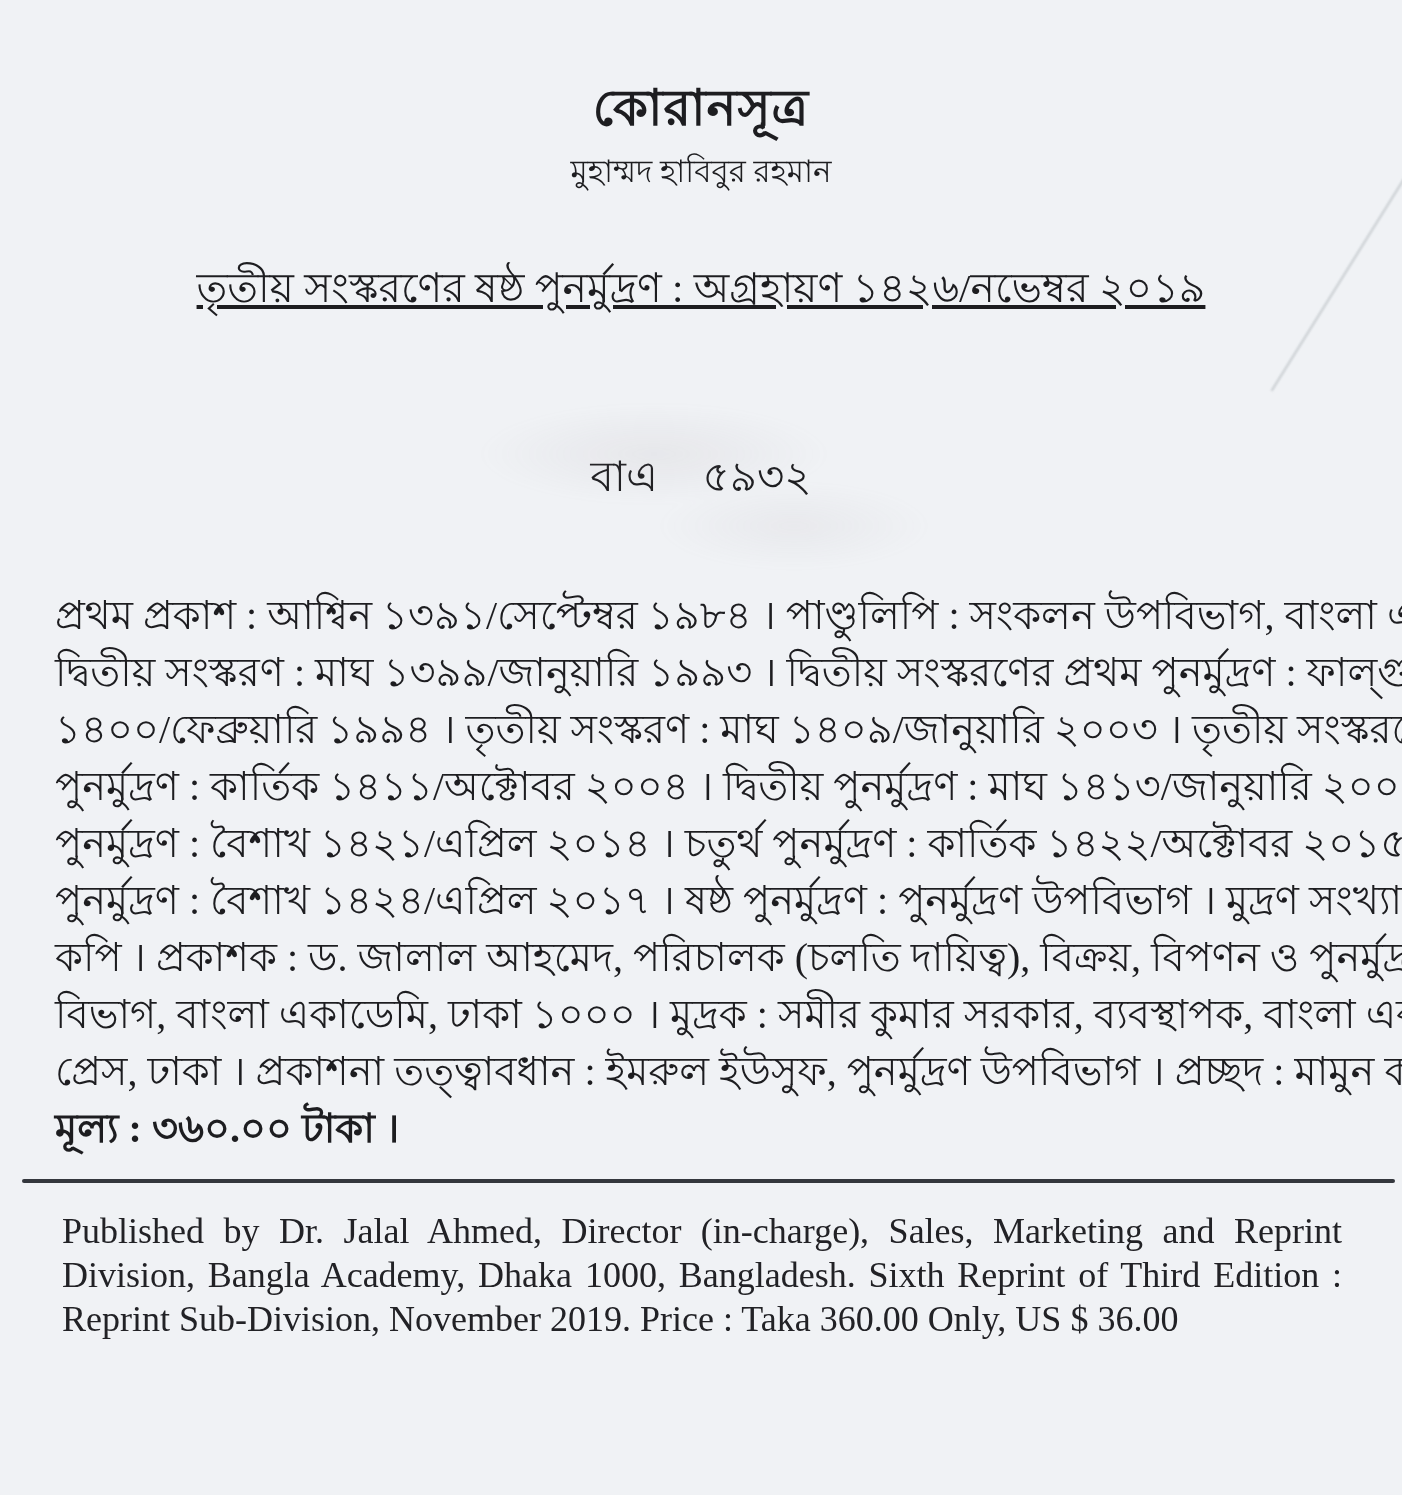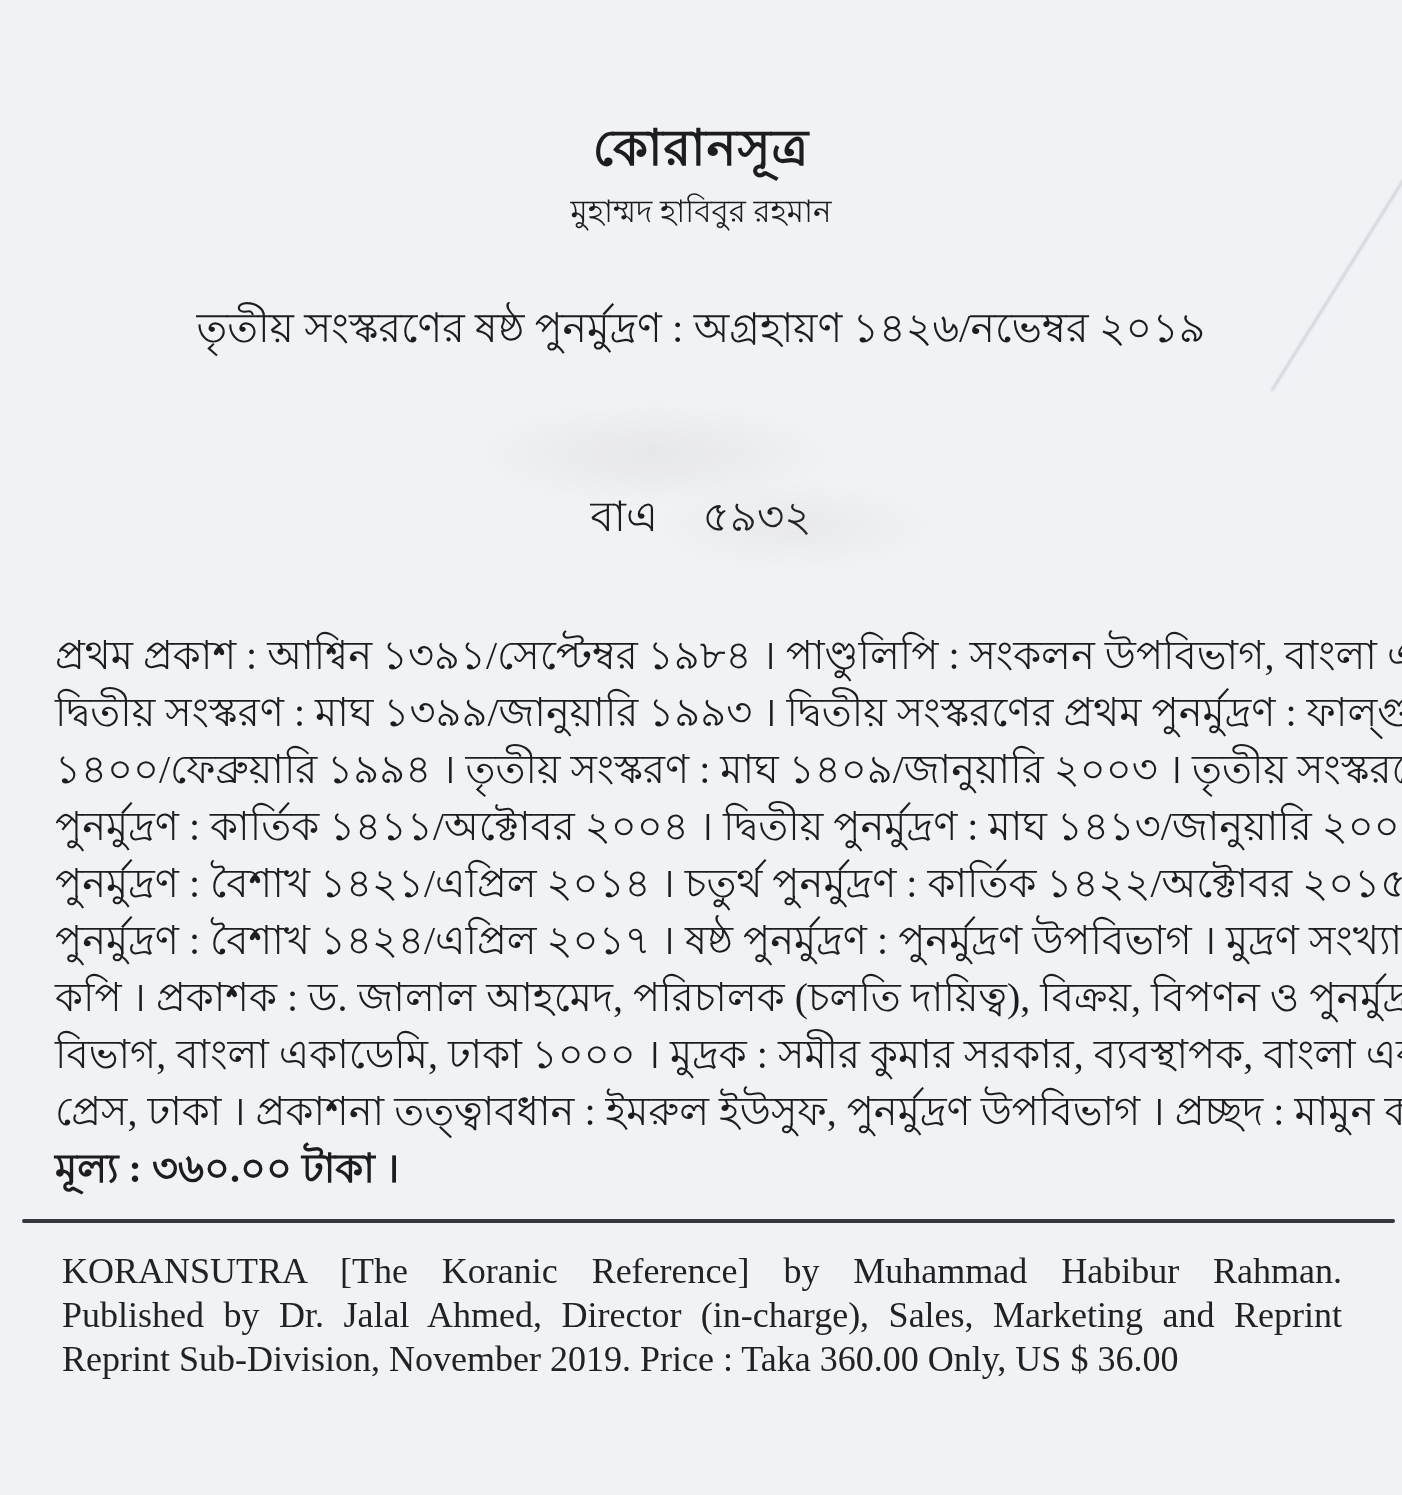--- a/index.html
+++ b/index.html
@@ -27,38 +27,39 @@
   .show-through {
     position: absolute;
     top: 400px; left: 430px;
     width: 560px; height: 180px;
     background:
       radial-gradient(ellipse 45% 40% at 40% 30%, rgba(150,140,150,0.10), rgba(0,0,0,0) 70%),
       radial-gradient(ellipse 35% 35% at 65% 70%, rgba(150,140,150,0.08), rgba(0,0,0,0) 70%);
     filter: blur(3px);
   }
 
-  .title-block { padding-top: 118px; text-align: center; }
+  .title-block { padding-top: 78px; text-align: center; }
   .book-title {
     font-size: 50px;
     font-weight: 600;
     line-height: 60px;
     letter-spacing: 1px;
   }
   .book-author {
     font-size: 31px;
     font-weight: 400;
     line-height: 56px;
     margin-top: 6px;
   }
   .edition-line {
     margin-top: 62px;
     text-align: center;
     font-size: 41px;
     line-height: 52px;
+    text-decoration: underline;
   }
   .catalog-code {
     margin-top: 137px;
     text-align: center;
     font-size: 42px;
     line-height: 52px;
     word-spacing: 34px;
   }
   .imprint {
     margin: 84px 47px 0 55px;
@@ -120,18 +121,18 @@
     <div class="jline">পুনর্মুদ্রণ : বৈশাখ ১৪২৪/এপ্রিল ২০১৭ । ষষ্ঠ পুনর্মুদ্রণ : পুনর্মুদ্রণ উপবিভাগ । মুদ্রণ সংখ্যা : ৫০০০</div>
     <div class="jline">কপি । প্রকাশক : ড. জালাল আহমেদ, পরিচালক (চলতি দায়িত্ব), বিক্রয়, বিপণন ও পুনর্মুদ্রণ</div>
     <div class="jline">বিভাগ, বাংলা একাডেমি, ঢাকা ১০০০ । মুদ্রক : সমীর কুমার সরকার, ব্যবস্থাপক, বাংলা একাডেমি</div>
     <div class="jline">প্রেস, ঢাকা । প্রকাশনা তত্ত্বাবধান : ইমরুল ইউসুফ, পুনর্মুদ্রণ উপবিভাগ । প্রচ্ছদ : মামুন কায়সার ।</div>
     <div class="lline">মূল্য : ৩৬০.০০ টাকা ।</div>
   </div>
 
   <div class="divider"></div>
 
   <div class="colophon">
-    <div class="jline">KORANSUTRA [The Koranic Reference] by Muhammad Habibur Rahman.</div>
     <div class="jline">Published by Dr. Jalal Ahmed, Director (in-charge), Sales, Marketing and Reprint</div>
+    <div class="jline">Division, Bangla Academy, Dhaka 1000, Bangladesh. Sixth Reprint of Third Edition :</div>
     <div class="lline">Reprint Sub-Division, November 2019. Price : Taka 360.00 Only, US $ 36.00</div>
   </div>
 
 </div>
 
 </body></html>

